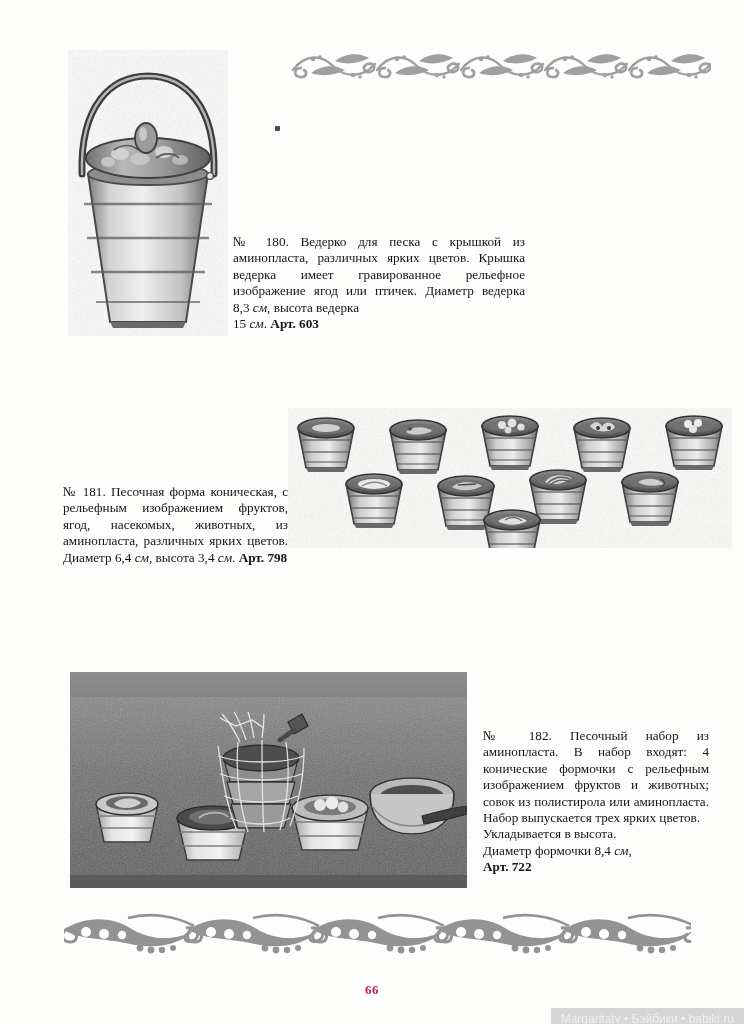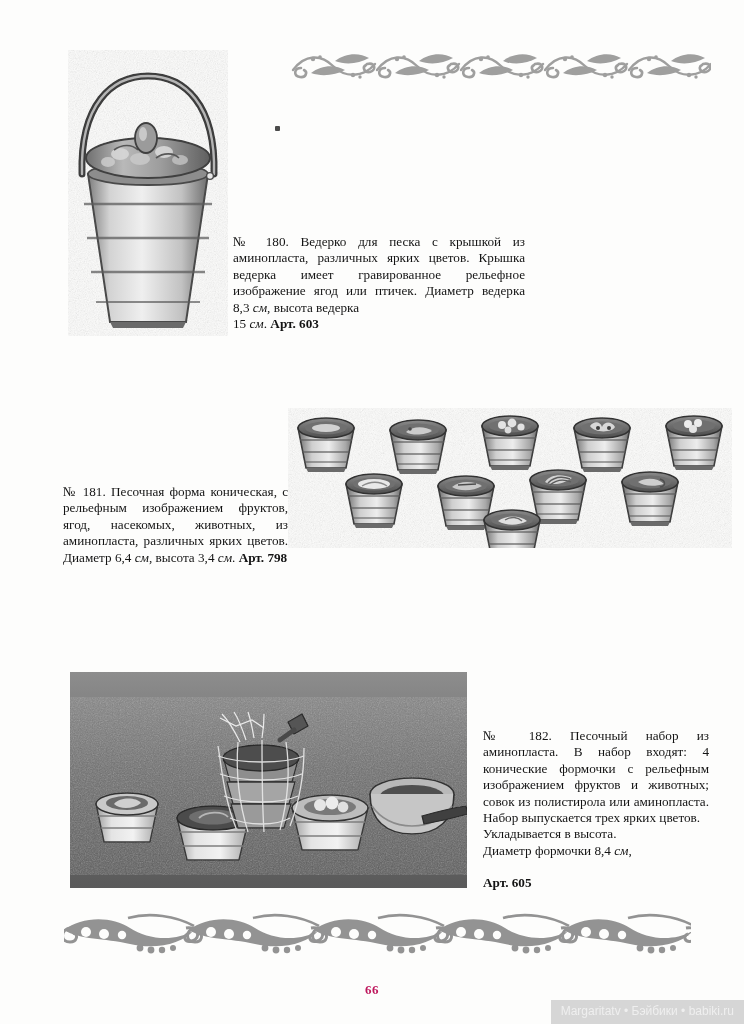--- a/index.html
+++ b/index.html
@@ -37,21 +37,21 @@
     position: absolute;
     font-size: 13.2px;
     line-height: 16.4px;
     text-align: justify;
     text-align-last: left;
     color: #141414;
     -webkit-hyphens: none;
     hyphens: none;
   }
   .caption .ital { font-style: italic; }
-  .caption .bold { font-weight: bold; margin-top: 16px; }
+  .caption .bold { font-weight: bold; }
   .caption .last-center { display: block; text-align: center; }
 
   #caption-180 { left: 233px; top: 234px; width: 292px; }
   #caption-181 { left: 63px; top: 484px; width: 225px; }
   #caption-182 { left: 483px; top: 728px; width: 226px; }
 
   
   #page-number {
     position: absolute;
     left: 0; top: 982px;
@@ -70,21 +70,21 @@
     width: 5px; height: 5px;
     background: #2b2b2b;
     border-radius: 1px;
     opacity: 0.85;
   }
 
   
   #watermark {
     position: absolute;
     right: 0; bottom: 0;
-    height: 24px;
+    height: 16px;
     padding: 0 10px;
     background: #d6d6d6;
     color: #efefef;
     font-family: "Liberation Sans", sans-serif;
     font-size: 12px;
     line-height: 23px;
     white-space: nowrap;
   }
 </style>
 </head>
@@ -391,21 +391,21 @@
           <path d="M52,40 C66,36 82,32 96,30 L98,38 C84,42 66,46 54,48 Z" fill="#3f3f3f" stroke="#2a2a2a" stroke-width="1.2"></path>
         </g>
       </g>
     </svg>
   </div>
 
   <div class="caption" id="caption-182">
     <span>№&nbsp;182. Песочный набор из аминопласта. В набор входят: 4 конические формочки с рельефным изображением фруктов и животных; совок из полистирола или аминопласта. Набор выпускается трех ярких цветов.</span>
     <span class="last-center">Укладывается в высота.</span>
     <span class="last-center">Диаметр формочки 8,4&nbsp;<span class="ital">см</span>,</span>
-    <span class="last-center bold">Арт. 605</span>
+    <span class="last-center bold">Арт. 722</span>
   </div>
 
   <div class="ornament" id="ornament-bottom">
     <svg viewBox="0 0 627 48" preserveAspectRatio="none" aria-hidden="true">
       <defs>
         <g id="wave-unit">
 
           <path d="M0,20 C18,6 48,6 66,18 C84,30 112,32 130,20
                    C118,34 92,40 66,34 C40,28 16,30 0,20 Z" fill="#8e8e8e"></path>
 

